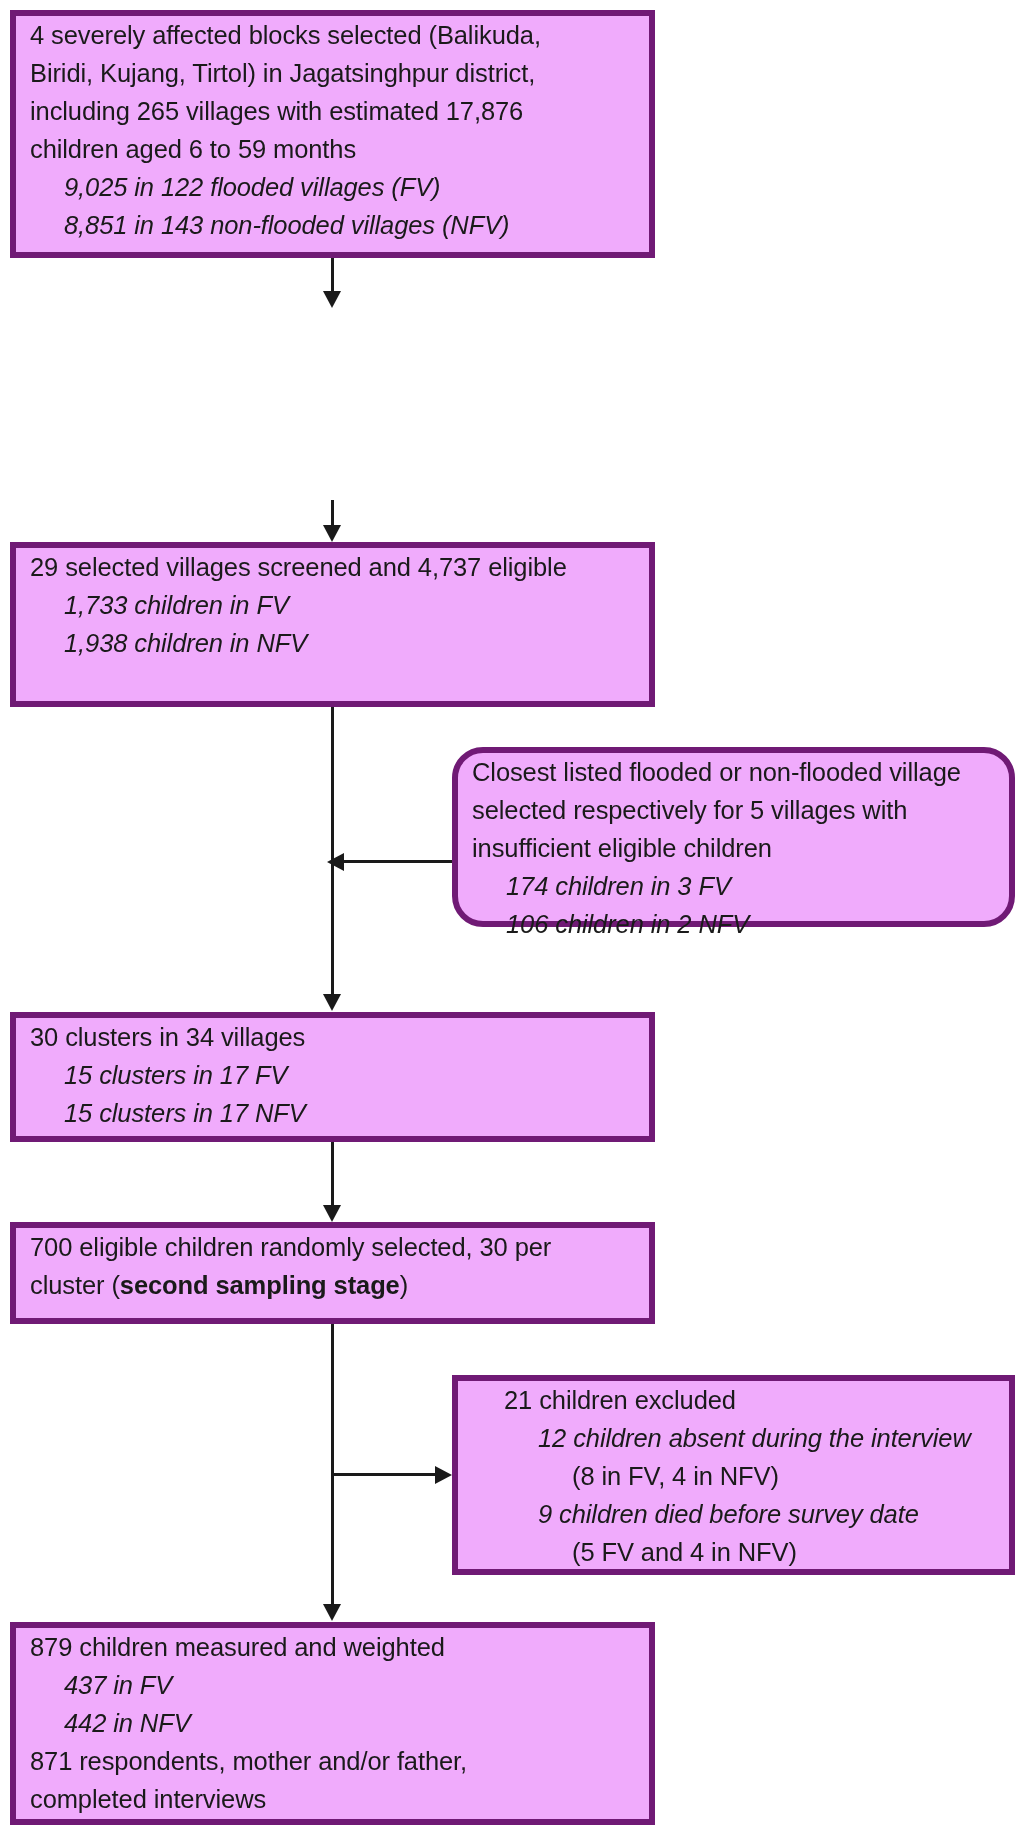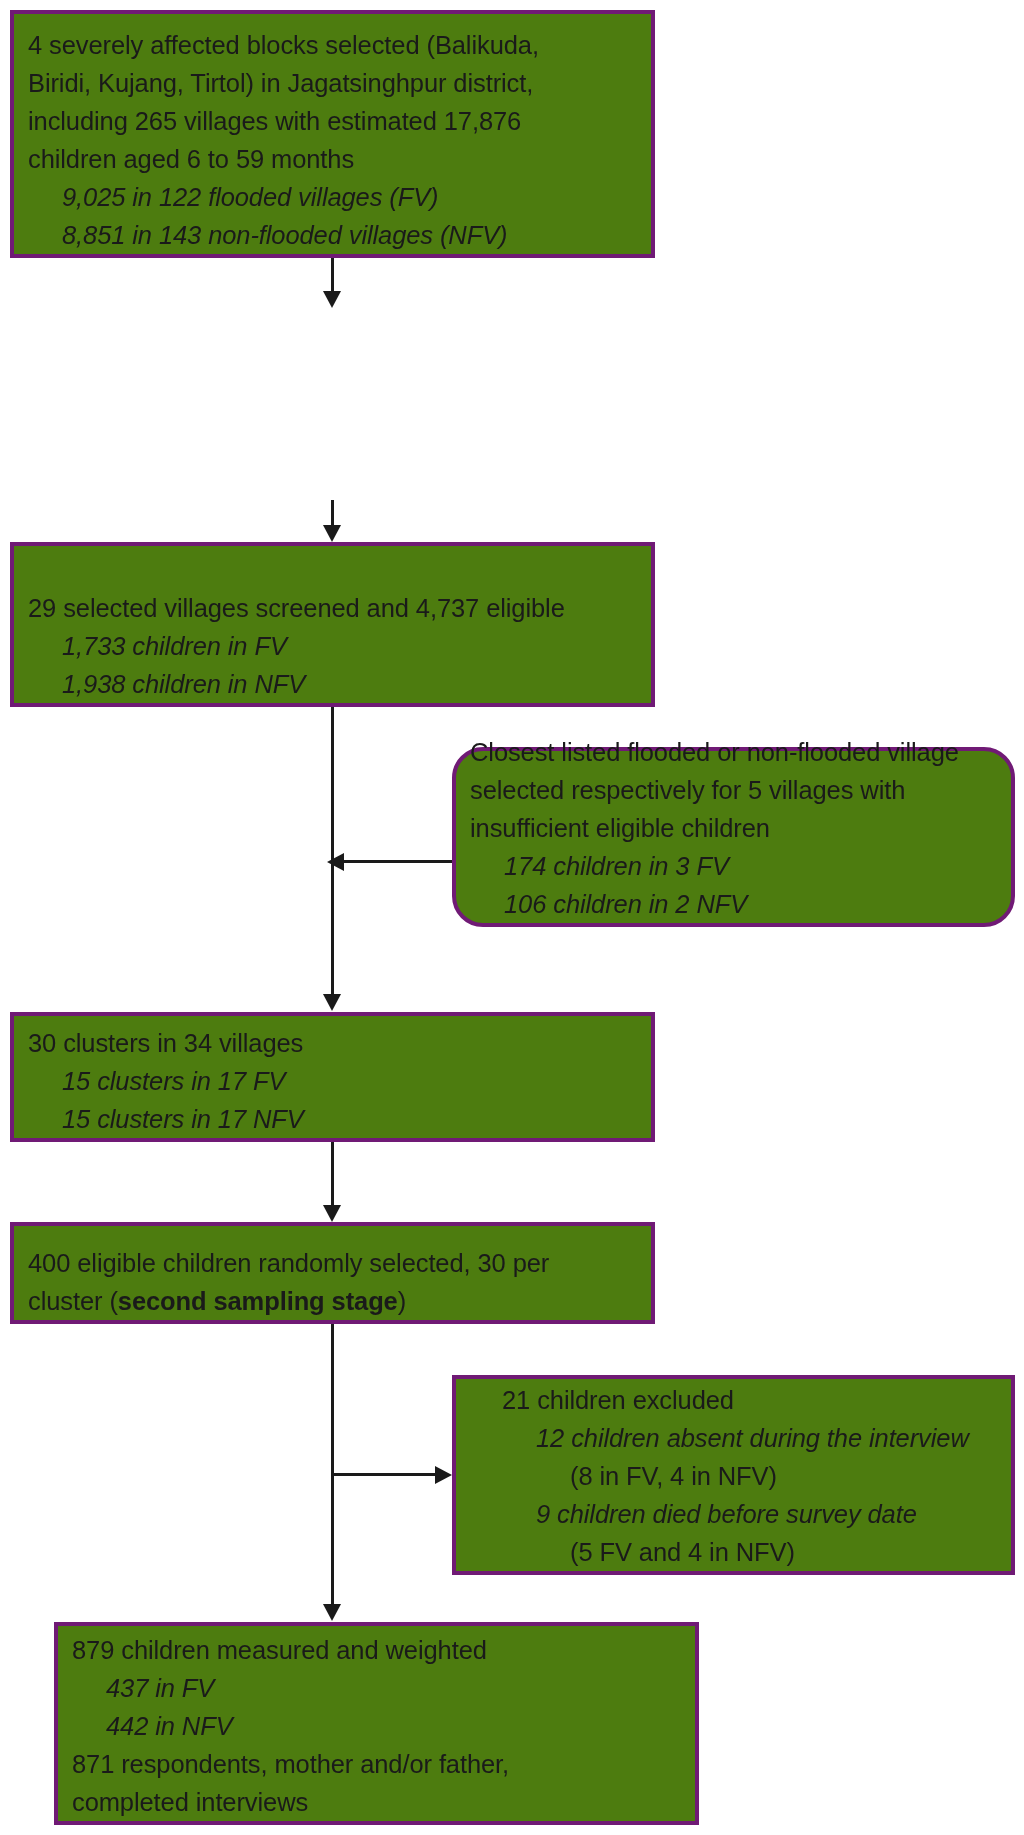--- a/index.html
+++ b/index.html
@@ -12,25 +12,25 @@
     width: 1024px;
     height: 1835px;
     background: #ffffff;
     font-family: "Liberation Sans", sans-serif;
     color: #1a1a1a;
     overflow: hidden;
   }
   .node {
     position: absolute;
     box-sizing: border-box;
-    border: 4px solid #701a75;
-    background: #4d7c0f;
+    border: 6px solid #701a75;
+    background: #f0abfc;
     display: flex;
     flex-direction: column;
-    justify-content: flex-end;
+    justify-content: flex-start;
   }
   .node .lines {
     padding: 0 14px;
   }
   .line {
     font-size: 25.5px;
     line-height: 38px;
     white-space: pre;
     letter-spacing: -0.1px;
   }
@@ -68,21 +68,21 @@
   }
 
   
   #node-blocks      { left: 10px;  top: 10px;   width: 645px; height: 248px; }
   #node-clusters29  { left: 10px;  top: 308px;  width: 645px; height: 192px; }
   #node-screened    { left: 10px;  top: 542px;  width: 645px; height: 165px; }
   #node-replacement { left: 452px; top: 747px;  width: 563px; height: 180px; border-radius: 31px; }
   #node-clusters34  { left: 10px;  top: 1012px; width: 645px; height: 130px; }
   #node-selected900 { left: 10px;  top: 1222px; width: 645px; height: 102px; }
   #node-excluded    { left: 452px; top: 1375px; width: 563px; height: 200px; padding-left: 32px; }
-  #node-final       { left: 10px;  top: 1622px; width: 645px; height: 203px; margin-left: 44px; }
+  #node-final       { left: 10px;  top: 1622px; width: 645px; height: 203px; }
 </style>
 </head>
 <body>
 
 <div id="flow-root">
 
   <div class="node" id="node-blocks">
     <div class="lines">
       <div class="line">4 severely affected blocks selected (Balikuda,</div>
       <div class="line">Biridi, Kujang, Tirtol) in Jagatsinghpur district,</div>
@@ -130,21 +130,21 @@
       <div class="line ind1">15 clusters in 17 FV</div>
       <div class="line ind1">15 clusters in 17 NFV</div>
     </div>
   </div>
 
   <div class="conn v-line" style="left:331px; top:1142px; height:64px;"></div>
   <div class="arrow-down" style="left:323px; top:1205px;"></div>
 
   <div class="node" id="node-selected900">
     <div class="lines">
-      <div class="line">400 eligible children randomly selected, 30 per</div>
+      <div class="line">700 eligible children randomly selected, 30 per</div>
       <div class="line"><span>cluster (</span><b>second sampling stage</b><span>)</span></div>
     </div>
   </div>
 
   <div class="conn v-line" style="left:331px; top:1324px; height:281px;"></div>
   <div class="arrow-down" style="left:323px; top:1604px;"></div>
 
   <div class="conn h-line" style="left:334px; top:1473px; width:102px;"></div>
   <div class="arrow-right" style="left:435px; top:1466px;"></div>
 

